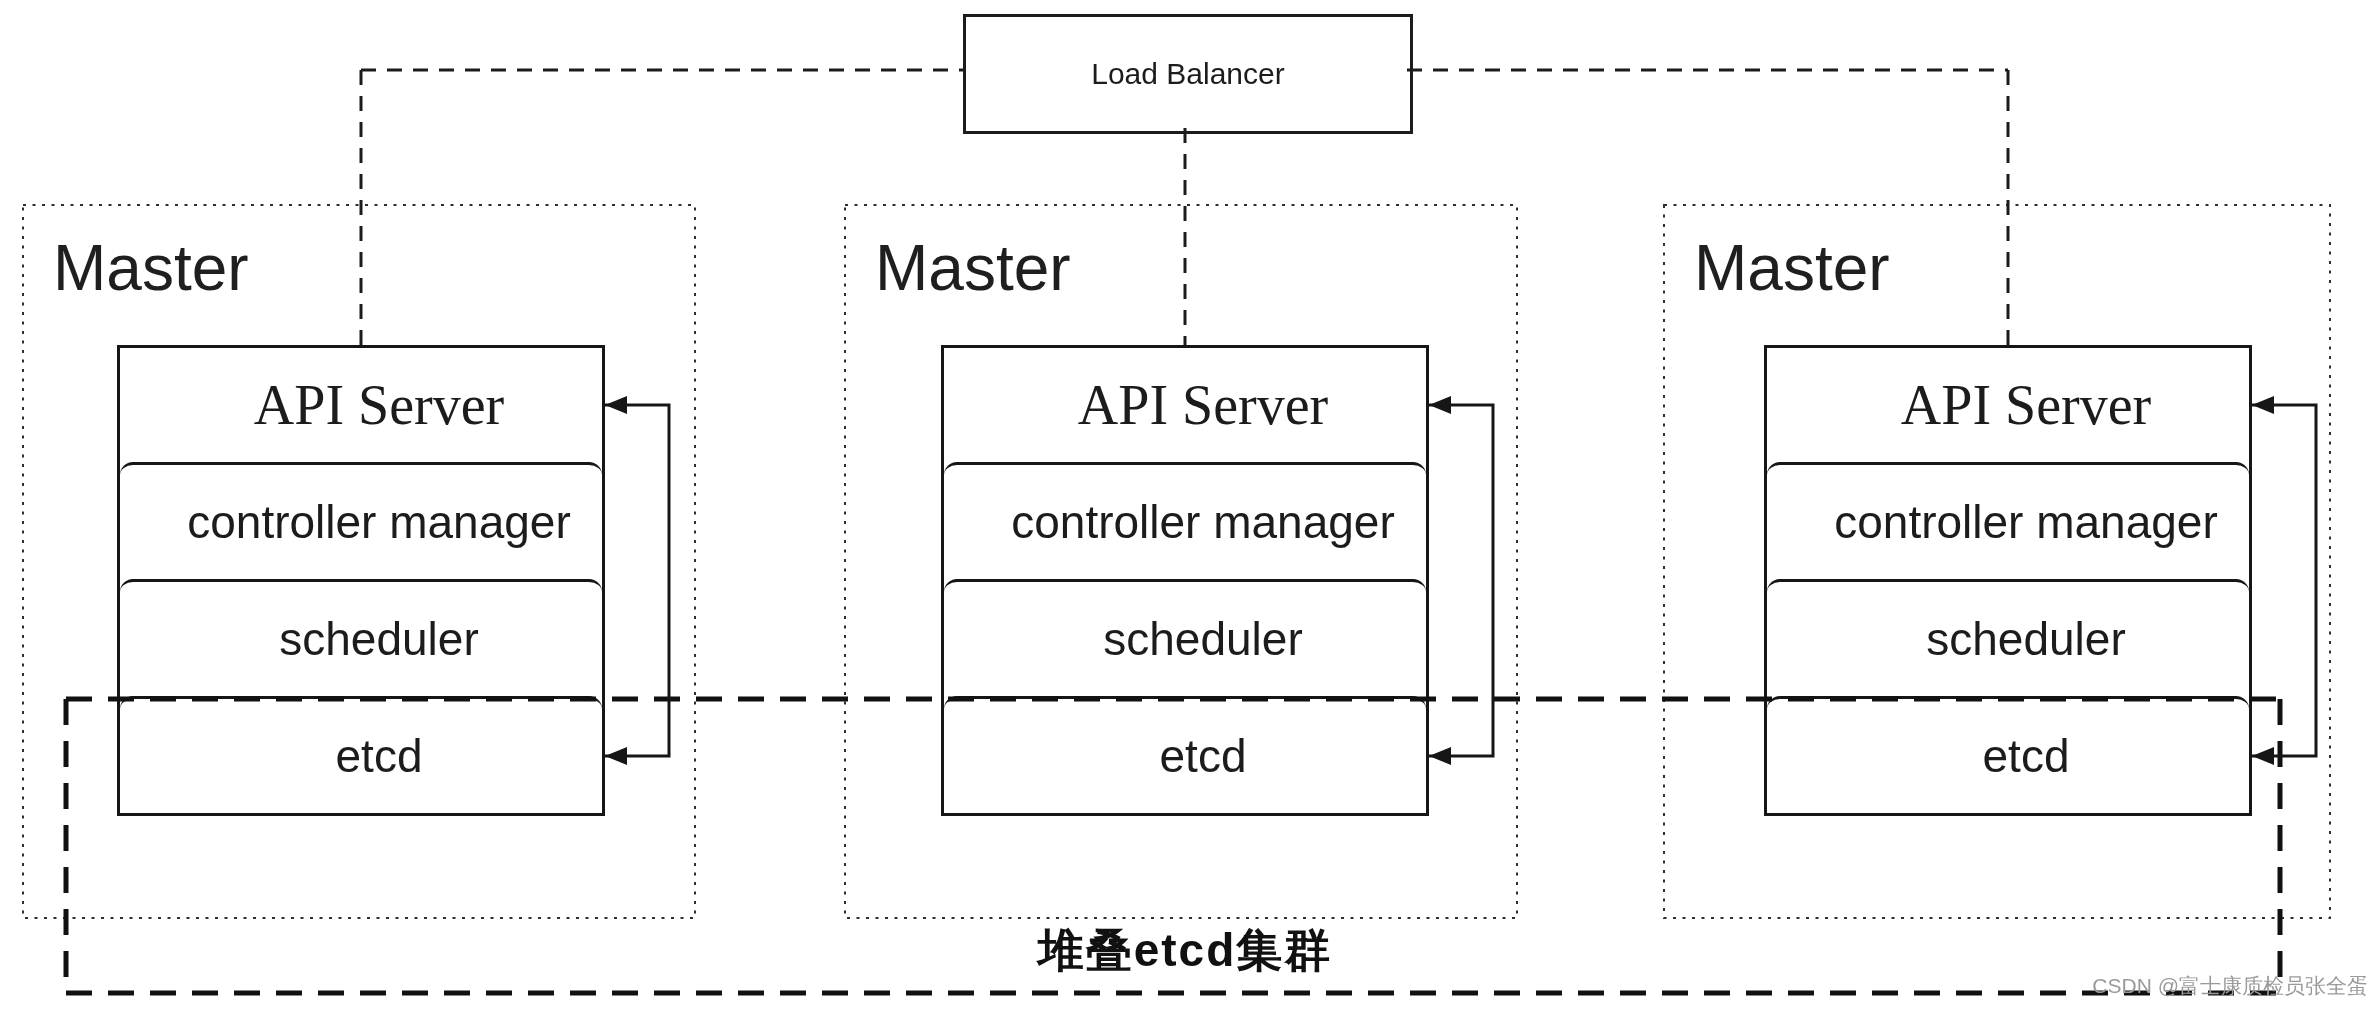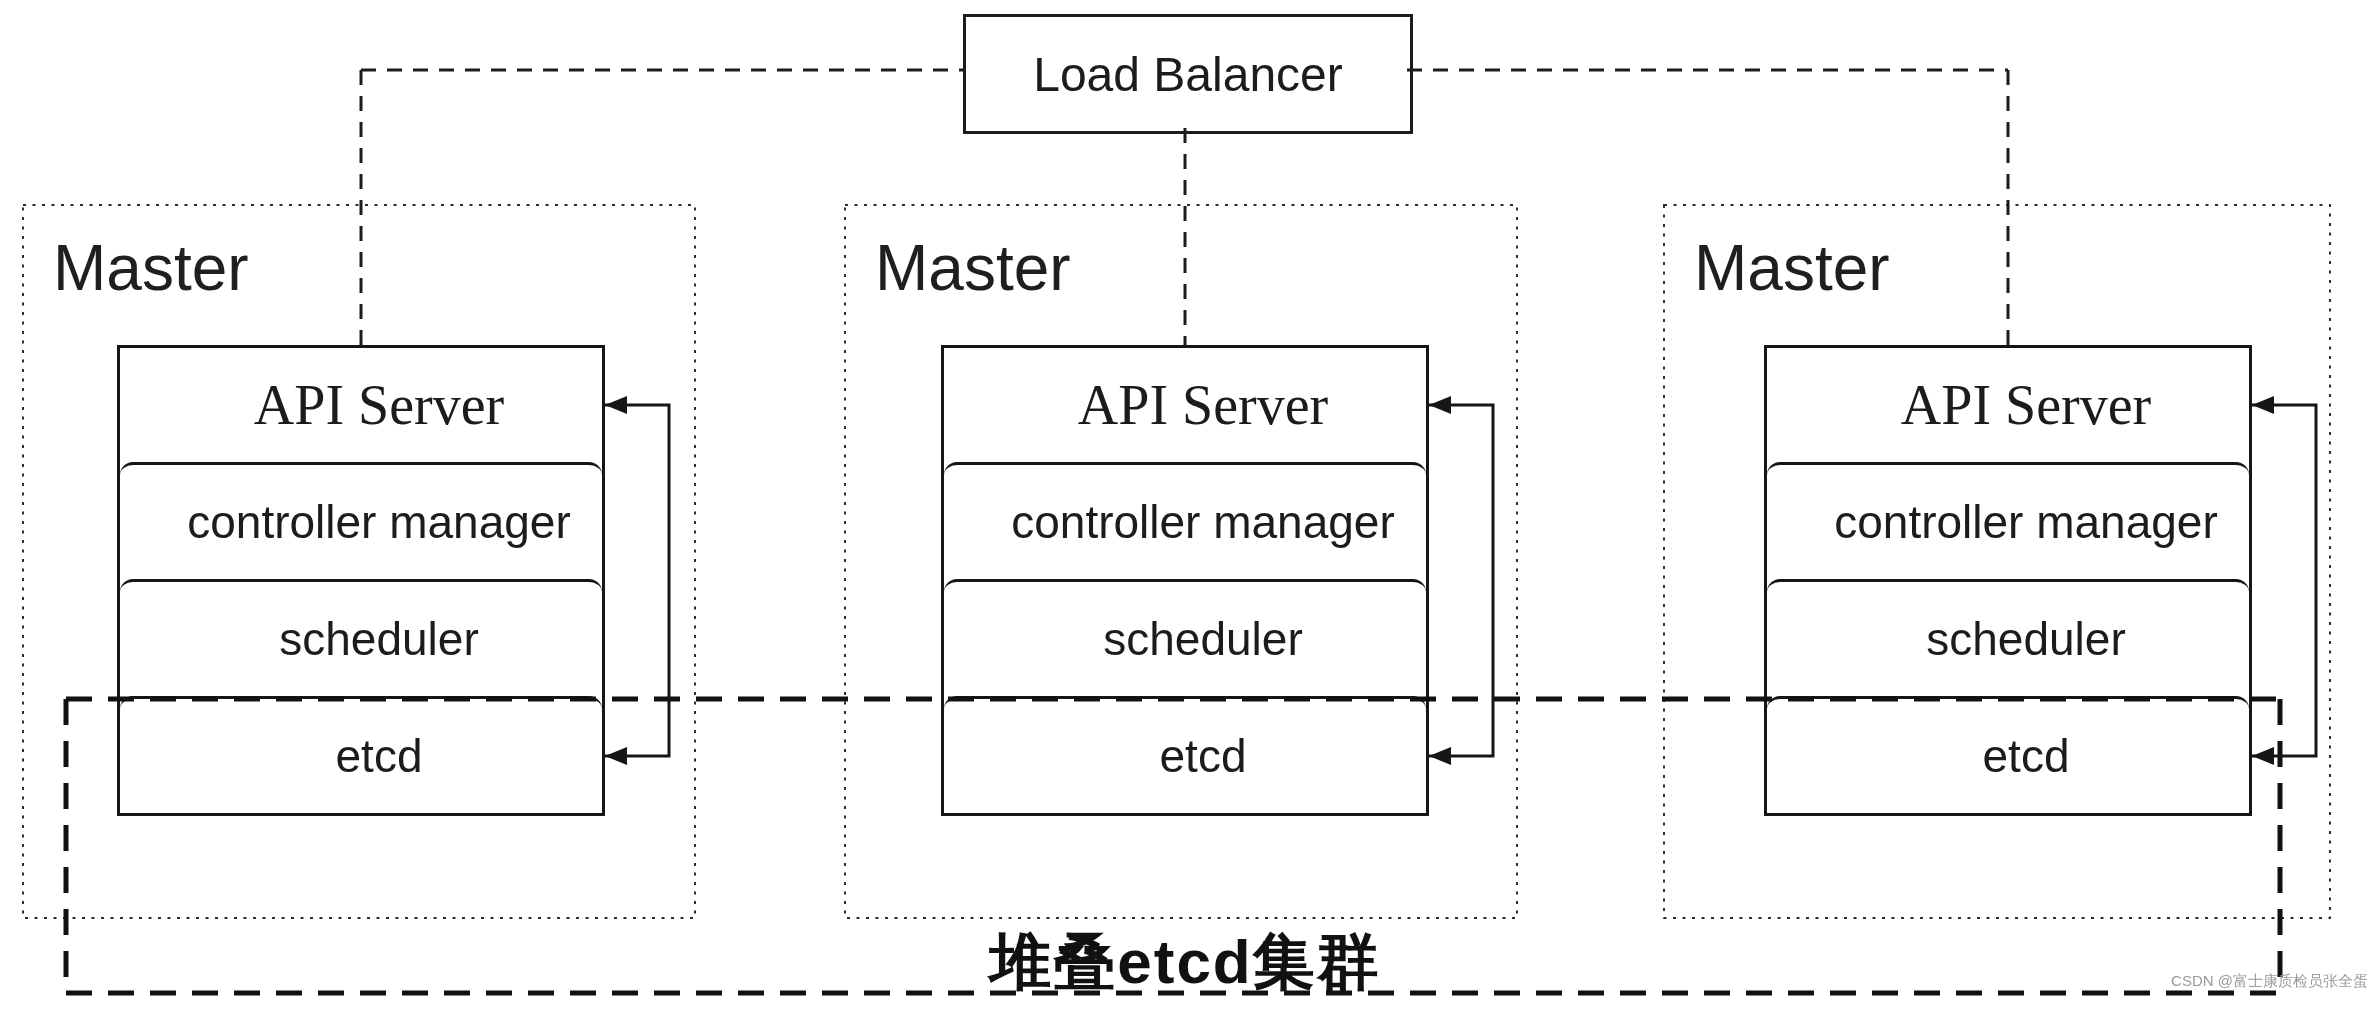--- a/index.html
+++ b/index.html
@@ -11,21 +11,21 @@
     color:#1c1c1c;
     overflow:hidden;
   }
   
   .lb-box{
     position:absolute;
     left:963px;top:14px;width:444px;height:114px;
     border:3px solid #1c1c1c;
     background:#ffffff;
     display:flex;align-items:center;justify-content:center;
-    font-size:48px;
+    font-size:30px;
     z-index:2;
   }
   .master{
     position:absolute;
     top:205px;height:713px;
     z-index:1;
   }
   .master-label{
     position:absolute;
     left:30px;top:26px;
@@ -54,30 +54,30 @@
   #lines{
     position:absolute;left:0;top:0;
     z-index:3;
     pointer-events:none;
   }
   
   .etcd-cluster-label{
     position:absolute;
     left:1185px;top:920px;
     transform:translateX(-50%);
-    font-size:62px;font-weight:600;
+    font-size:46px;font-weight:600;
     letter-spacing:2px;
     color:#111111;
     z-index:4;
     white-space:nowrap;
   }
   .watermark{
     position:absolute;
     right:2px;top:972px;
-    font-size:15px;
+    font-size:21px;
     color:#9a9a9a;
     z-index:5;
     white-space:nowrap;
   }
 </style>
 </head>
 <body>
 
 <div id="canvas">
 

